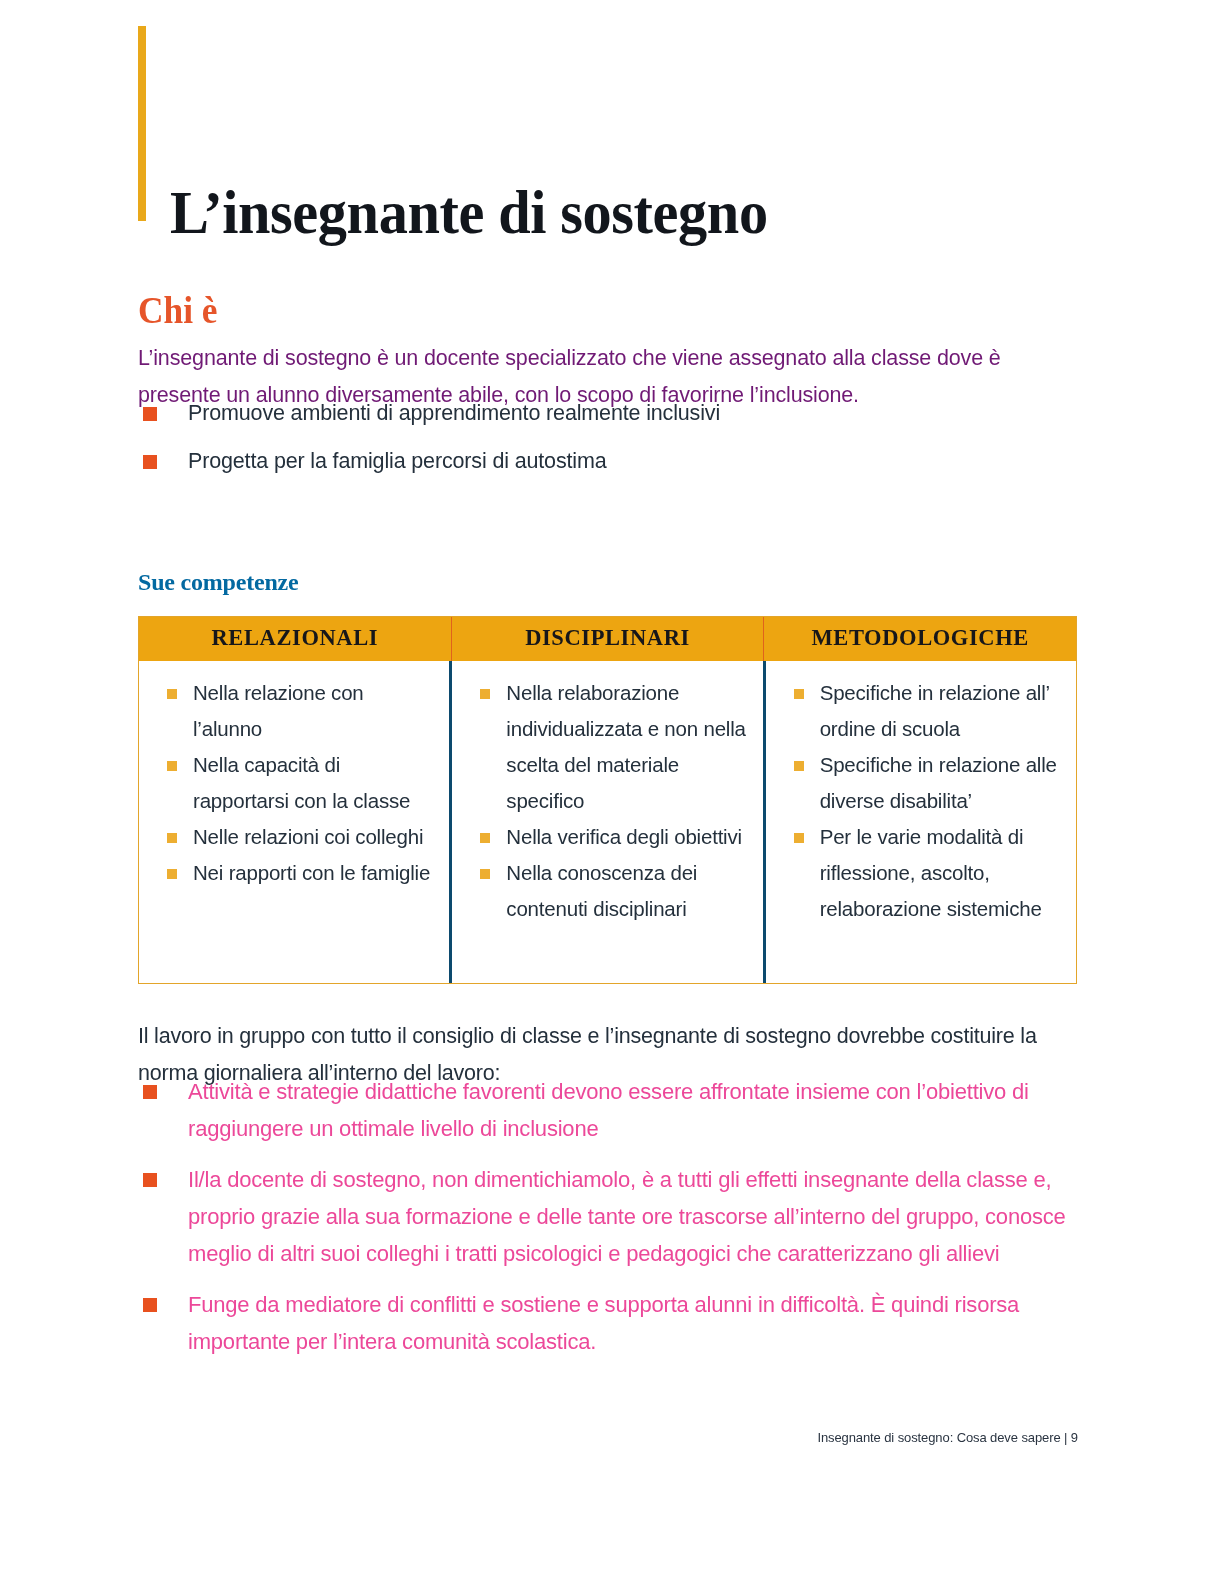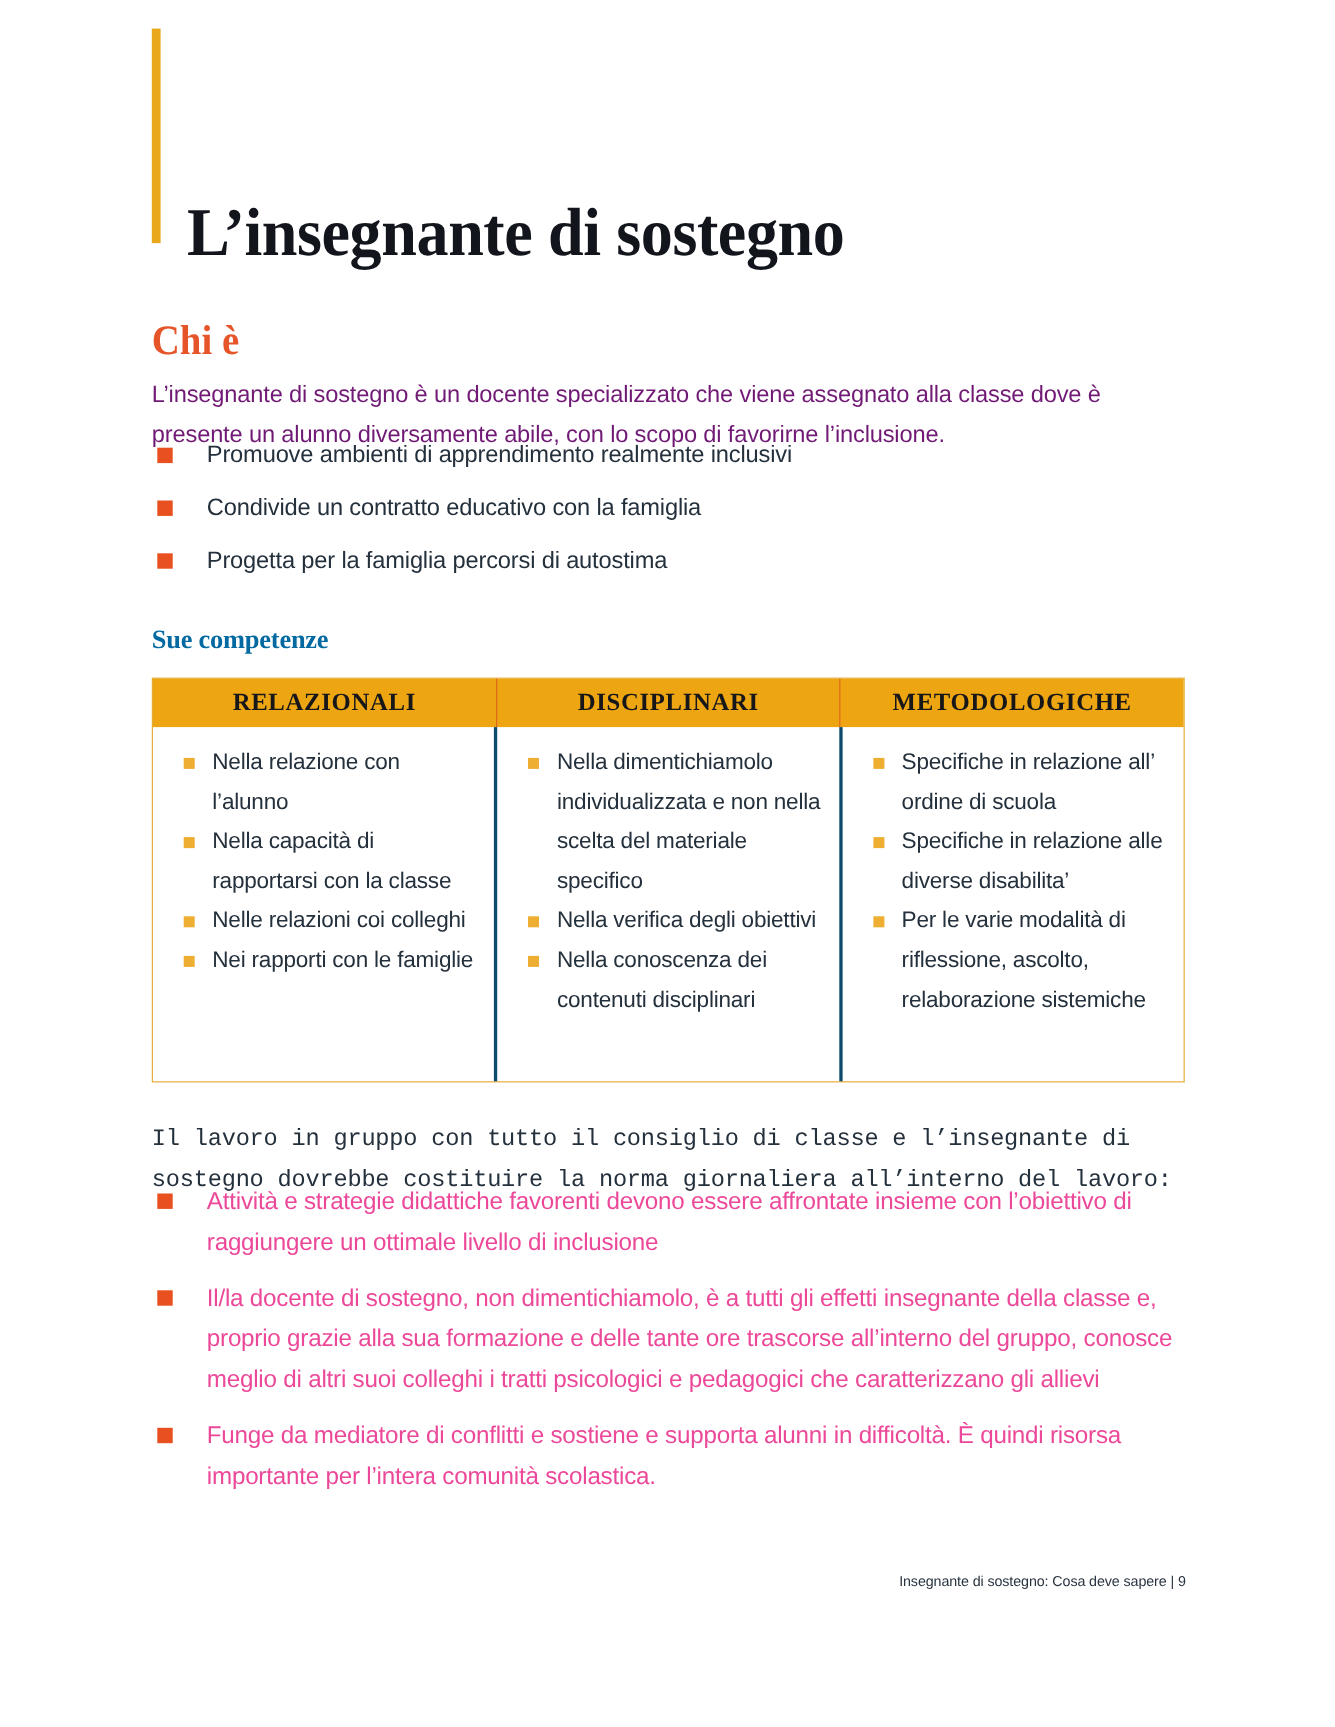--- a/index.html
+++ b/index.html
@@ -176,21 +176,20 @@
   
   .closing-para {
     position: absolute;
     left: 138px;
     top: 996px;
     width: 945px;
     font-size: 21.5px;
     line-height: 37px;
     color: #24303c;
     letter-spacing: -0.2px;
-    font-family: Liberation Mono, monospace;
   }
 
   
   .bottom-list {
     position: absolute;
     left: 140px;
     top: 1073px;
     width: 945px;
   }
   .bottom-list .li {
@@ -236,21 +235,20 @@
 
   <p class="intro-para">L’insegnante di sostegno è un docente specializzato che viene assegnato alla classe dove è presente un alunno diversamente abile, con lo scopo di favorirne l’inclusione.</p>
 
   <div class="top-list">
     <div class="li">
       <span class="sq"></span>
       <span>Promuove ambienti di apprendimento realmente inclusivi</span>
     </div>
     <div class="li">
       <span class="sq"></span>
-      <span>Condivide un contratto educativo con la famiglia</span>
     </div>
     <div class="li">
       <span class="sq"></span>
       <span>Progetta per la famiglia percorsi di autostima</span>
     </div>
   </div>
 
   <h3 class="table-heading">Sue competenze</h3>
 
   <div class="comp-table">
@@ -276,21 +274,21 @@
         </div>
         <div class="cli">
           <span class="sq"></span>
           <span>Nei rapporti con le famiglie</span>
         </div>
       </div>
 
       <div class="bcell">
         <div class="cli">
           <span class="sq"></span>
-          <span>Nella dimentichiamolo individualizzata e non nella scelta del materiale specifico</span>
+          <span>Nella relaborazione individualizzata e non nella scelta del materiale specifico</span>
         </div>
         <div class="cli">
           <span class="sq"></span>
           <span>Nella verifica degli obiettivi</span>
         </div>
         <div class="cli">
           <span class="sq"></span>
           <span>Nella conoscenza dei contenuti disciplinari</span>
         </div>
       </div>

